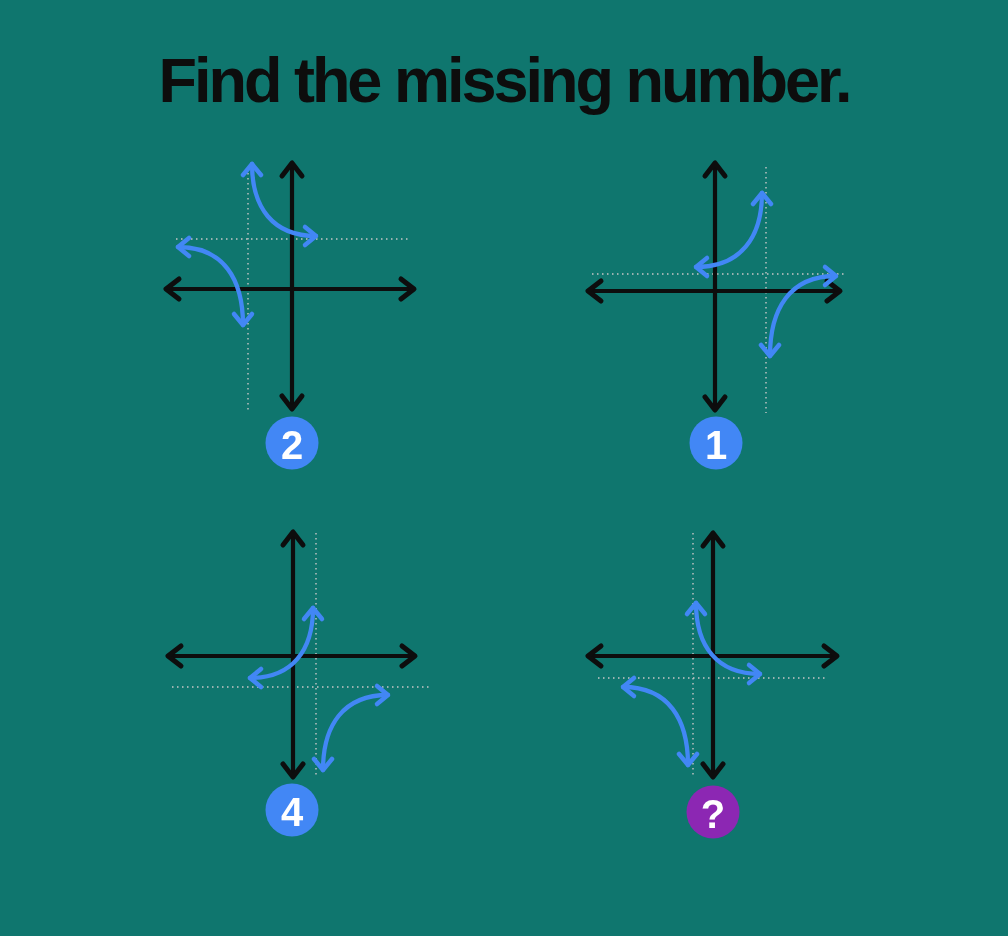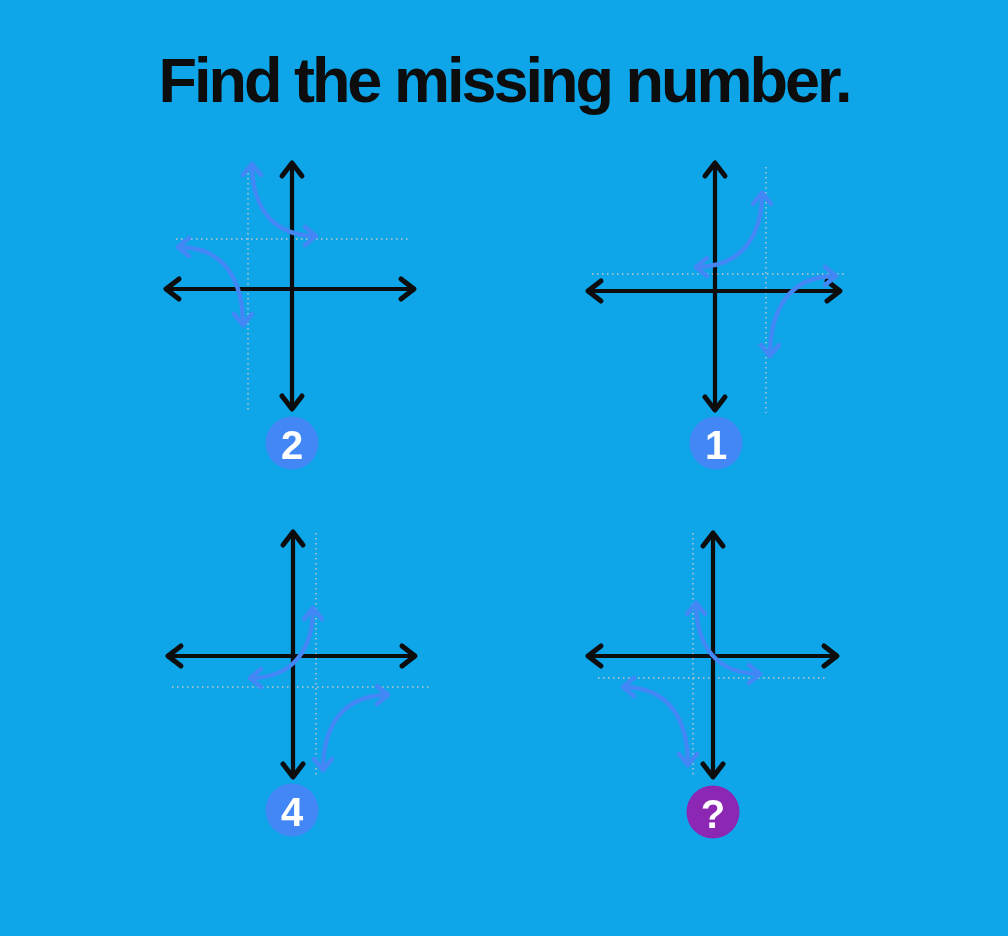--- a/index.html
+++ b/index.html
@@ -1,17 +1,17 @@
 <!DOCTYPE html>
 <html><head>
 <meta charset="utf-8">
 <style>
   html,body{margin:0;padding:0;background:#ffffff;}
   .page{
-    position:relative;width:1008px;height:936px;background:#0ea5e9;overflow:hidden;
+    position:relative;width:1008px;height:936px;background:#0f766e;overflow:hidden;
     font-family:"Liberation Sans", sans-serif;
   }
   .title{
     position:absolute;top:44px;left:0;width:100%;margin:0;
     text-align:center;font-size:63px;font-weight:800;letter-spacing:-3px;
     color:#0d0d0d;
   }
   .panel{position:absolute;width:300px;height:330px;}
   .panel-pos-0{left:150px;top:148px;}
   .panel-pos-1{left:573px;top:148px;}

